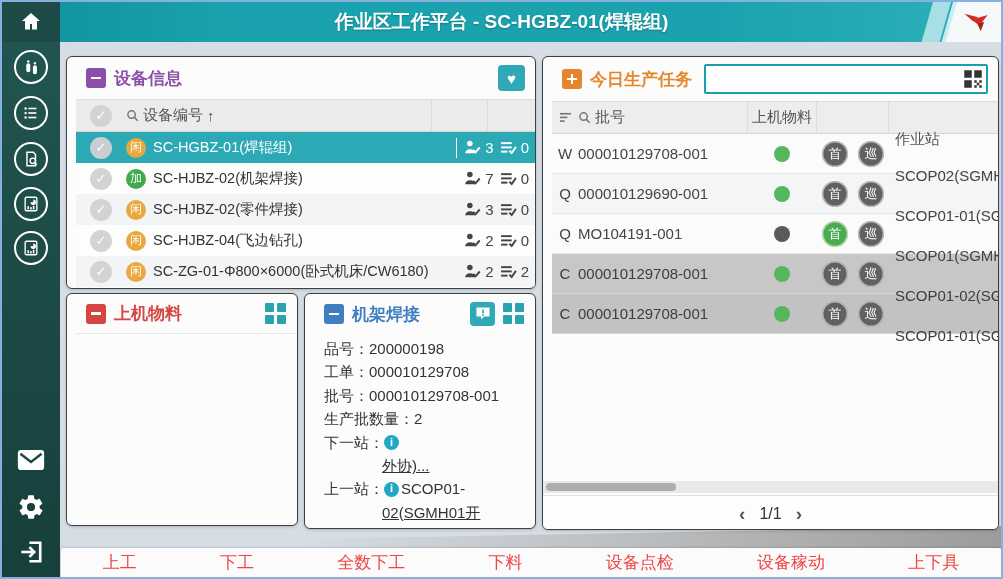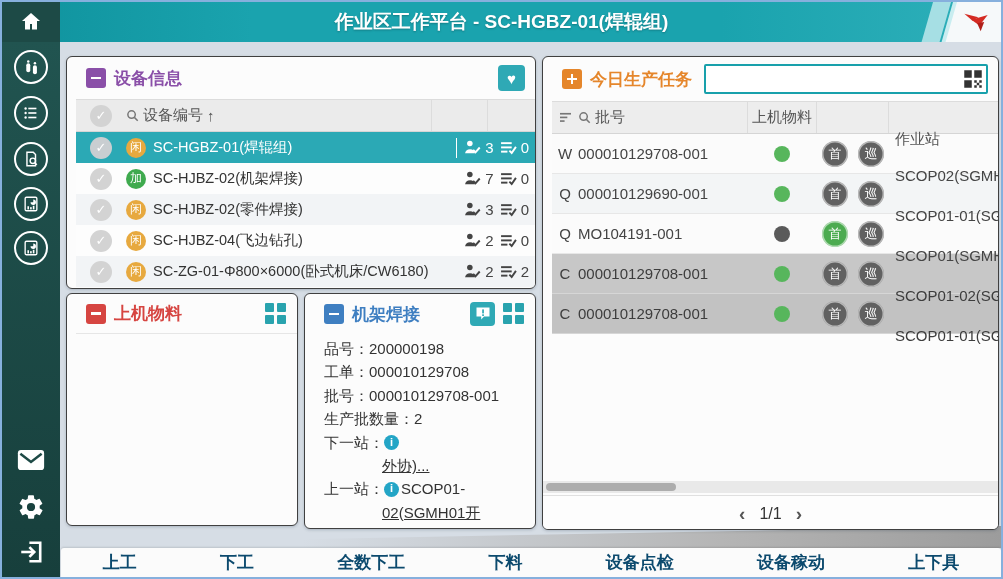--- a/index.html
+++ b/index.html
@@ -119,21 +119,21 @@
   .hthumb { position:absolute; left:3px; top:2px; width:130px; height:8px; border-radius:4px; background:#adadad; cursor:pointer; }
   .pgbar { position:absolute; left:0; right:0; top:438px; height:36px; border-top:1px solid #e0e0e0;
            background:#fdfdfd; display:flex; align-items:center; justify-content:center; gap:14px;
            font-size:16px; color:#333; }
   .pgchev { font-size:19px; font-weight:bold; color:#555; cursor:pointer; line-height:1; }
 
   
   .tbar { position:absolute; left:59px; right:0; top:546px; height:29px; background:#fbfbfb;
           border-radius:3px 3px 0 0; display:flex; align-items:center; justify-content:space-around;
           box-shadow:0 -1px 2px rgba(0,0,0,.12); }
-  .tbtn { color:#0c4a6e; font-size:17px; font-weight:bold; cursor:pointer; white-space:nowrap; }
+  .tbtn { color:#ef4444; font-size:17px; font-weight:normal; cursor:pointer; white-space:nowrap; }
 
   .swoosh { position:absolute; left:300px; right:0; top:524px; height:22px;
             background:linear-gradient(90deg,rgba(190,190,190,0),#b5b5b5 60%,#9c9c9c);
             clip-path:polygon(0 60%,100% 0,100% 100%,0 100%); }
   svg { display:block; }
 </style>
 </head>
 <body>
 
 <div class="win">

